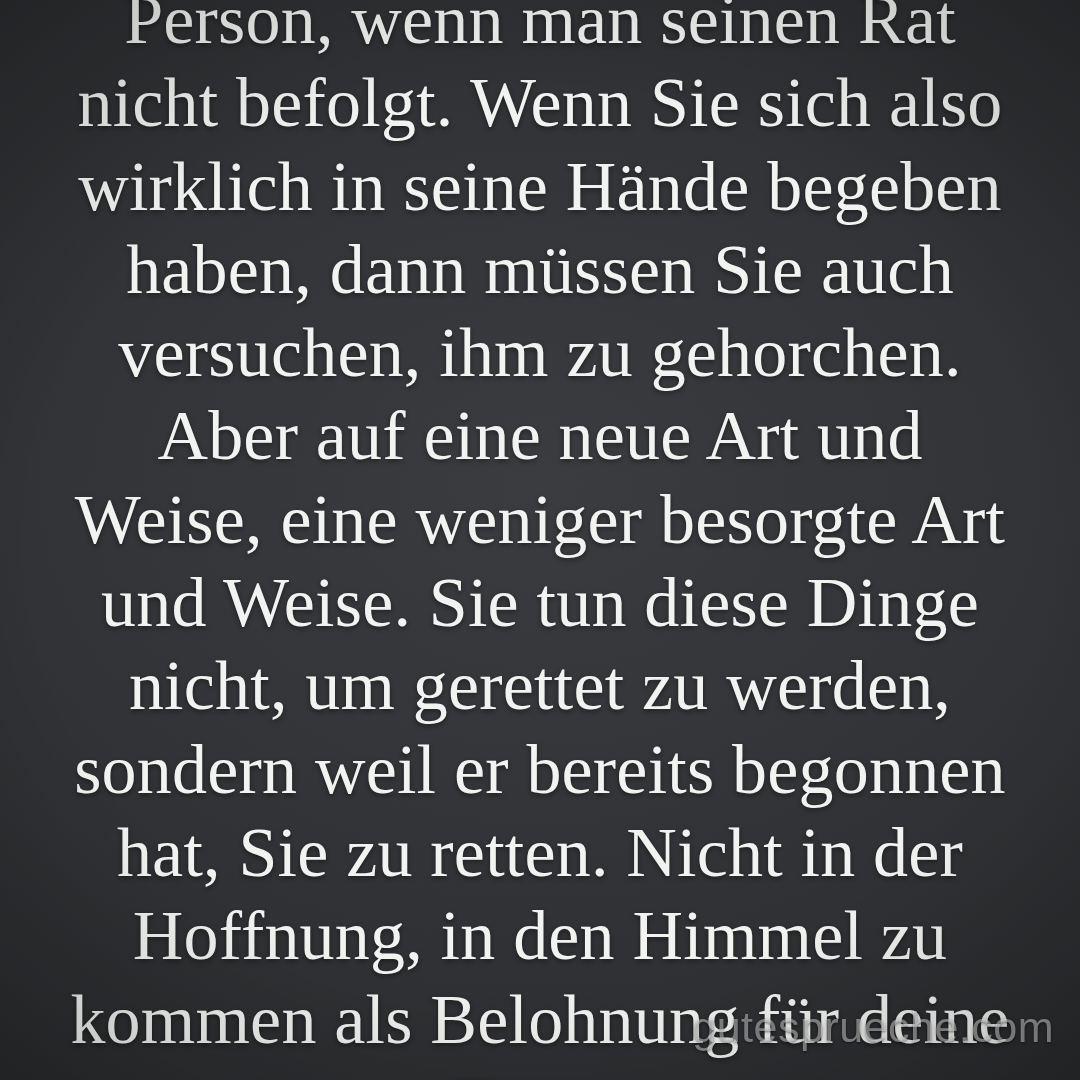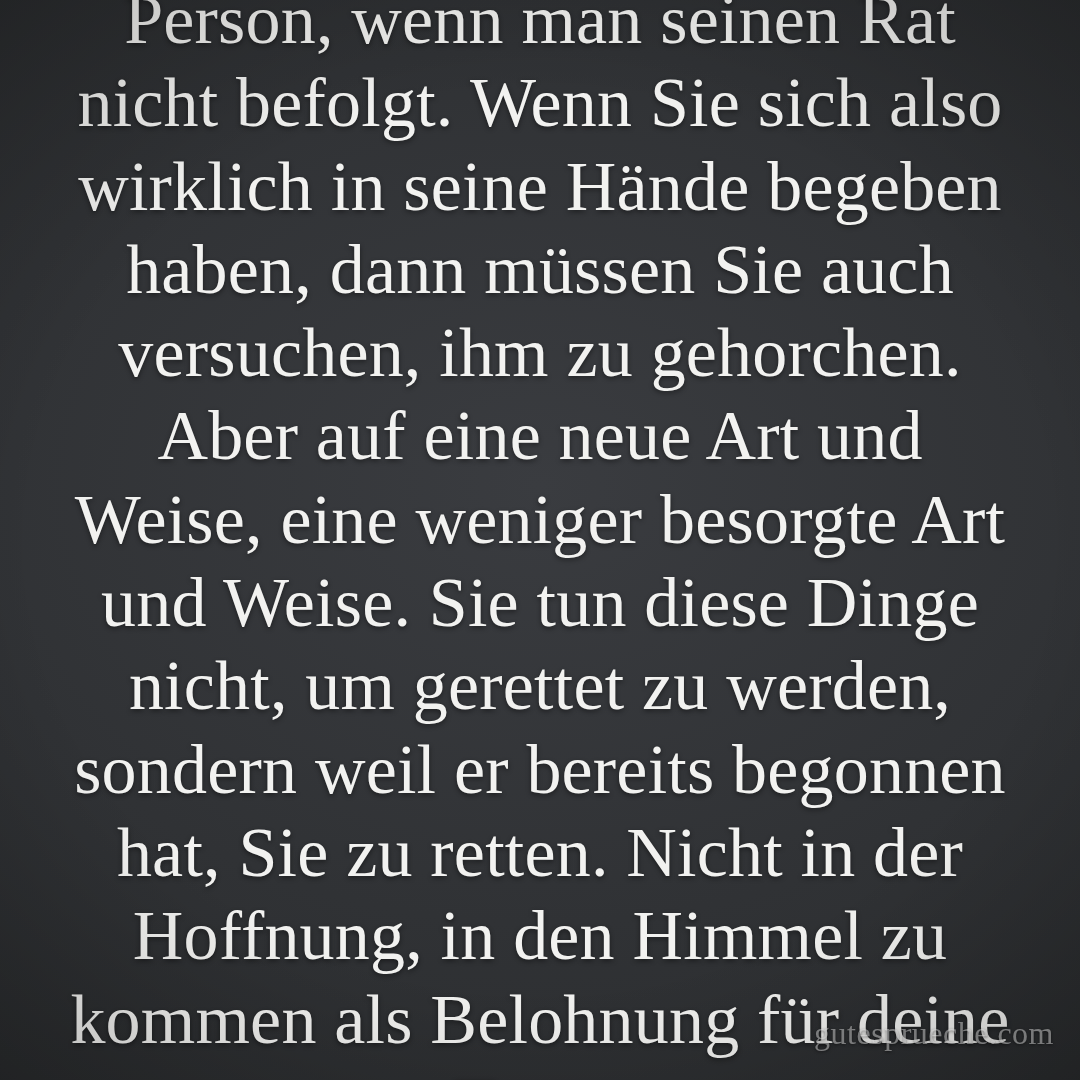--- a/index.html
+++ b/index.html
@@ -32,22 +32,22 @@
     line-height: 1.19;
     letter-spacing: 0.2px;
     text-shadow: 0 2px 5px rgba(0,0,0,0.45);
     white-space: pre-wrap;
   }
   #watermark {
     position: absolute;
     right: 26px;
     bottom: 28px;
     color: rgba(235,235,235,0.46);
-    font-family: Liberation Serif, serif;
-    font-size: 32px;
+    font-family: Liberation Sans, sans-serif;
+    font-size: 43px;
     letter-spacing: 0.5px;
     text-shadow: 0 1px 3px rgba(0,0,0,0.5);
   }
   #vignette {
     position: absolute;
     inset: 0;
     pointer-events: none;
     background: radial-gradient(ellipse 85% 75% at 50% 50%, rgba(0,0,0,0) 55%, rgba(0,0,0,0.30) 100%);
   }
 </style>

